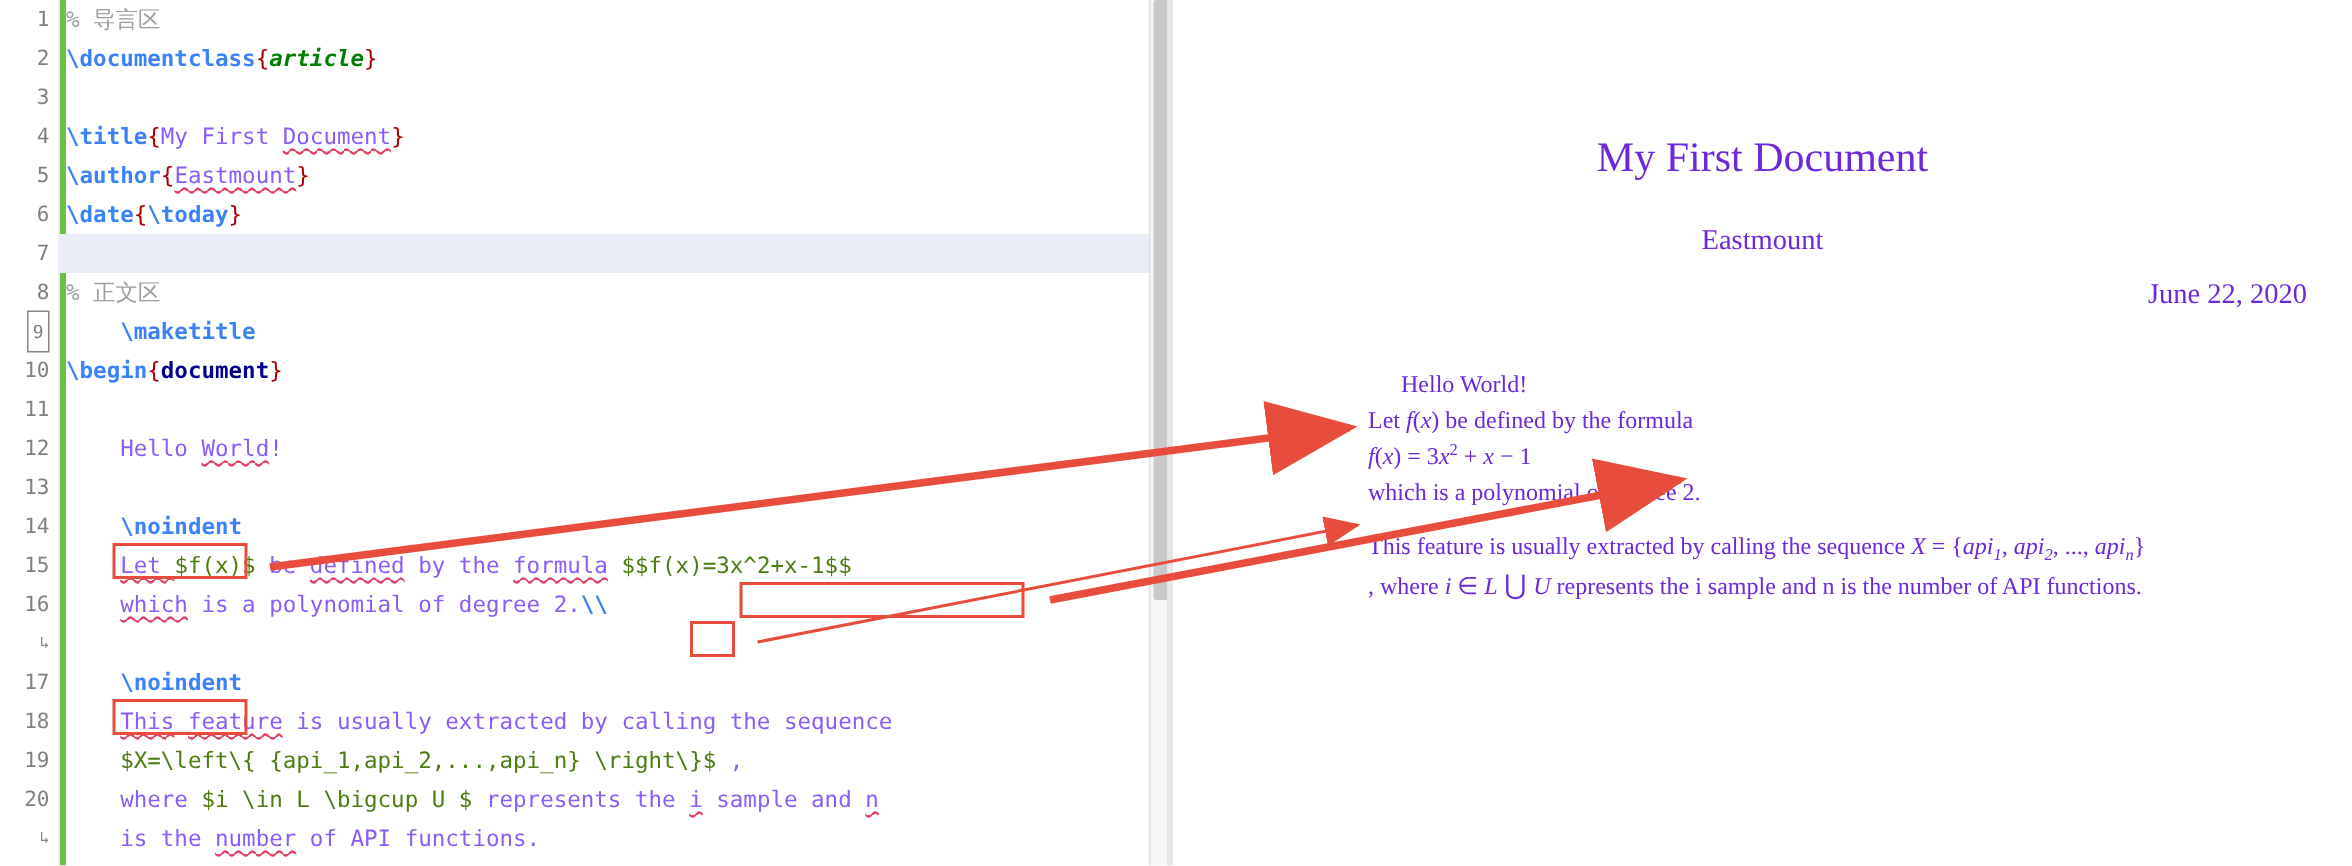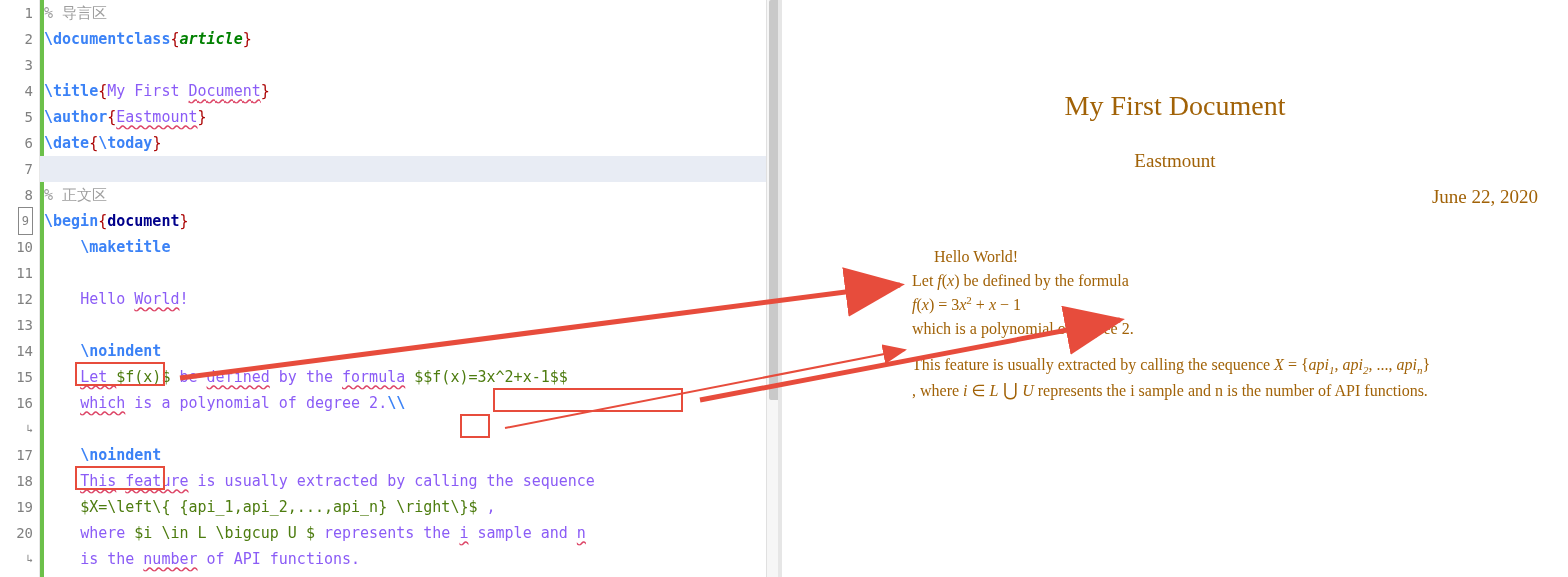--- a/index.html
+++ b/index.html
@@ -25,21 +25,21 @@
 .tok-keyword { color:#00008b; font-weight:bold; }
 .tok-black { color:#8b5cf6;margin-top:30px; }
 
 .annot-box { position:absolute; border:2px solid #e74c3c; background:transparent; z-index:5; }
 
 .scrollbar-v { position:absolute; right:0; top:0; width:16px; height:577px; background:#f6f6f6; border-left:1px solid #e0e0e0; }
 .thumb { position:absolute; left:2px; top:0; width:12px; height:400px; background:#c9c9c9; border-radius:2px; }
 .divider { position:absolute; left:778px; top:0; width:4px; height:577px; background:#e6e6e6; }
 
 
-.render { width:786px; height:577px; background:#fff; padding:30px 30px 30px 30px; font-family: 'Times New Roman', serif; color:#a16207; position:relative; }
+.render { width:786px; height:577px; background:#fff; padding:30px 30px 30px 30px; font-family: 'Times New Roman', serif; color:#6d28d9; position:relative; }
 .rtitle { text-align:center; font-size:28px; margin-top:60px; }
 .rauthor { text-align:center; font-size:19px; margin-top:28px; }
 .rdate { text-align:right; font-size:19px; margin-top:14px; }
 .rbody { margin-top:38px; margin-left:100px; margin-right:30px; font-size:16px; line-height:1.35; }
 .rindent { text-indent: 22px; }
 .rformula { text-align:left; margin:6px 0; font-style:italic; }
 .sup { font-size:11px; vertical-align:super; }
 .sub { font-size:11px; vertical-align:sub; font-style:italic; }
 .it { font-style: italic; }
 .roman { font-style: normal; }
@@ -85,22 +85,22 @@
     <div class="highlighted-line" style="top:156px;"></div>
 
     <div class="code-line"><span class="tok-comment">% 导言区</span></div>
     <div class="code-line"><span class="tok-cmd">\documentclass</span><span class="tok-brace">{</span><span class="tok-green">article</span><span class="tok-brace">}</span></div>
     <div class="code-line"></div>
     <div class="code-line"><span class="tok-cmd">\title</span><span class="tok-brace">{</span><span class="tok-black">My First </span><span class="tok-black ul">Document</span><span class="tok-brace">}</span></div>
     <div class="code-line"><span class="tok-cmd">\author</span><span class="tok-brace">{</span><span class="tok-black ul">Eastmount</span><span class="tok-brace">}</span></div>
     <div class="code-line"><span class="tok-cmd">\date</span><span class="tok-brace">{</span><span class="tok-cmd">\today</span><span class="tok-brace">}</span></div>
     <div class="code-line"></div>
     <div class="code-line"><span class="tok-comment">% 正文区</span></div>
+    <div class="code-line"><span>    </span><span class="tok-cmd">\maketitle</span></div>
     <div class="code-line"><span class="tok-cmd">\begin</span><span class="tok-brace">{</span><span class="tok-keyword">document</span><span class="tok-brace">}</span></div>
-    <div class="code-line"><span>    </span><span class="tok-cmd">\maketitle</span></div>
     <div class="code-line"></div>
     <div class="code-line"><span>    </span><span class="tok-black">Hello </span><span class="tok-black ul">World</span><span class="tok-black">!</span></div>
     <div class="code-line"></div>
     <div class="code-line"><span>    </span><span class="tok-cmd">\noindent</span></div>
     <div class="code-line"><span>    </span><span class="tok-black ul">Let </span><span class="tok-greenplain">$f(x)$</span><span class="tok-black"> be </span><span class="tok-black ul">defined</span><span class="tok-black"> by the </span><span class="tok-black ul">formula</span><span class="tok-black"> </span><span class="tok-greenplain">$$f(x)=3x^2+x-1$$</span></div>
     <div class="code-line"><span>    </span><span class="tok-black ul">which</span><span class="tok-black"> is a polynomial of degree 2.</span><span class="tok-cmd">\\</span></div>
     <div class="code-line"></div>
     <div class="code-line"><span>    </span><span class="tok-cmd">\noindent</span></div>
     <div class="code-line"><span>    </span><span class="tok-black ul">This</span><span class="tok-black"> </span><span class="tok-black ul">feature</span><span class="tok-black"> is usually extracted by calling the sequence</span></div>
     <div class="code-line"><span>    </span><span class="tok-greenplain">$X=\left\{ {api_1,api_2,...,api_n} \right\}$</span><span class="tok-black"> ,</span></div>

